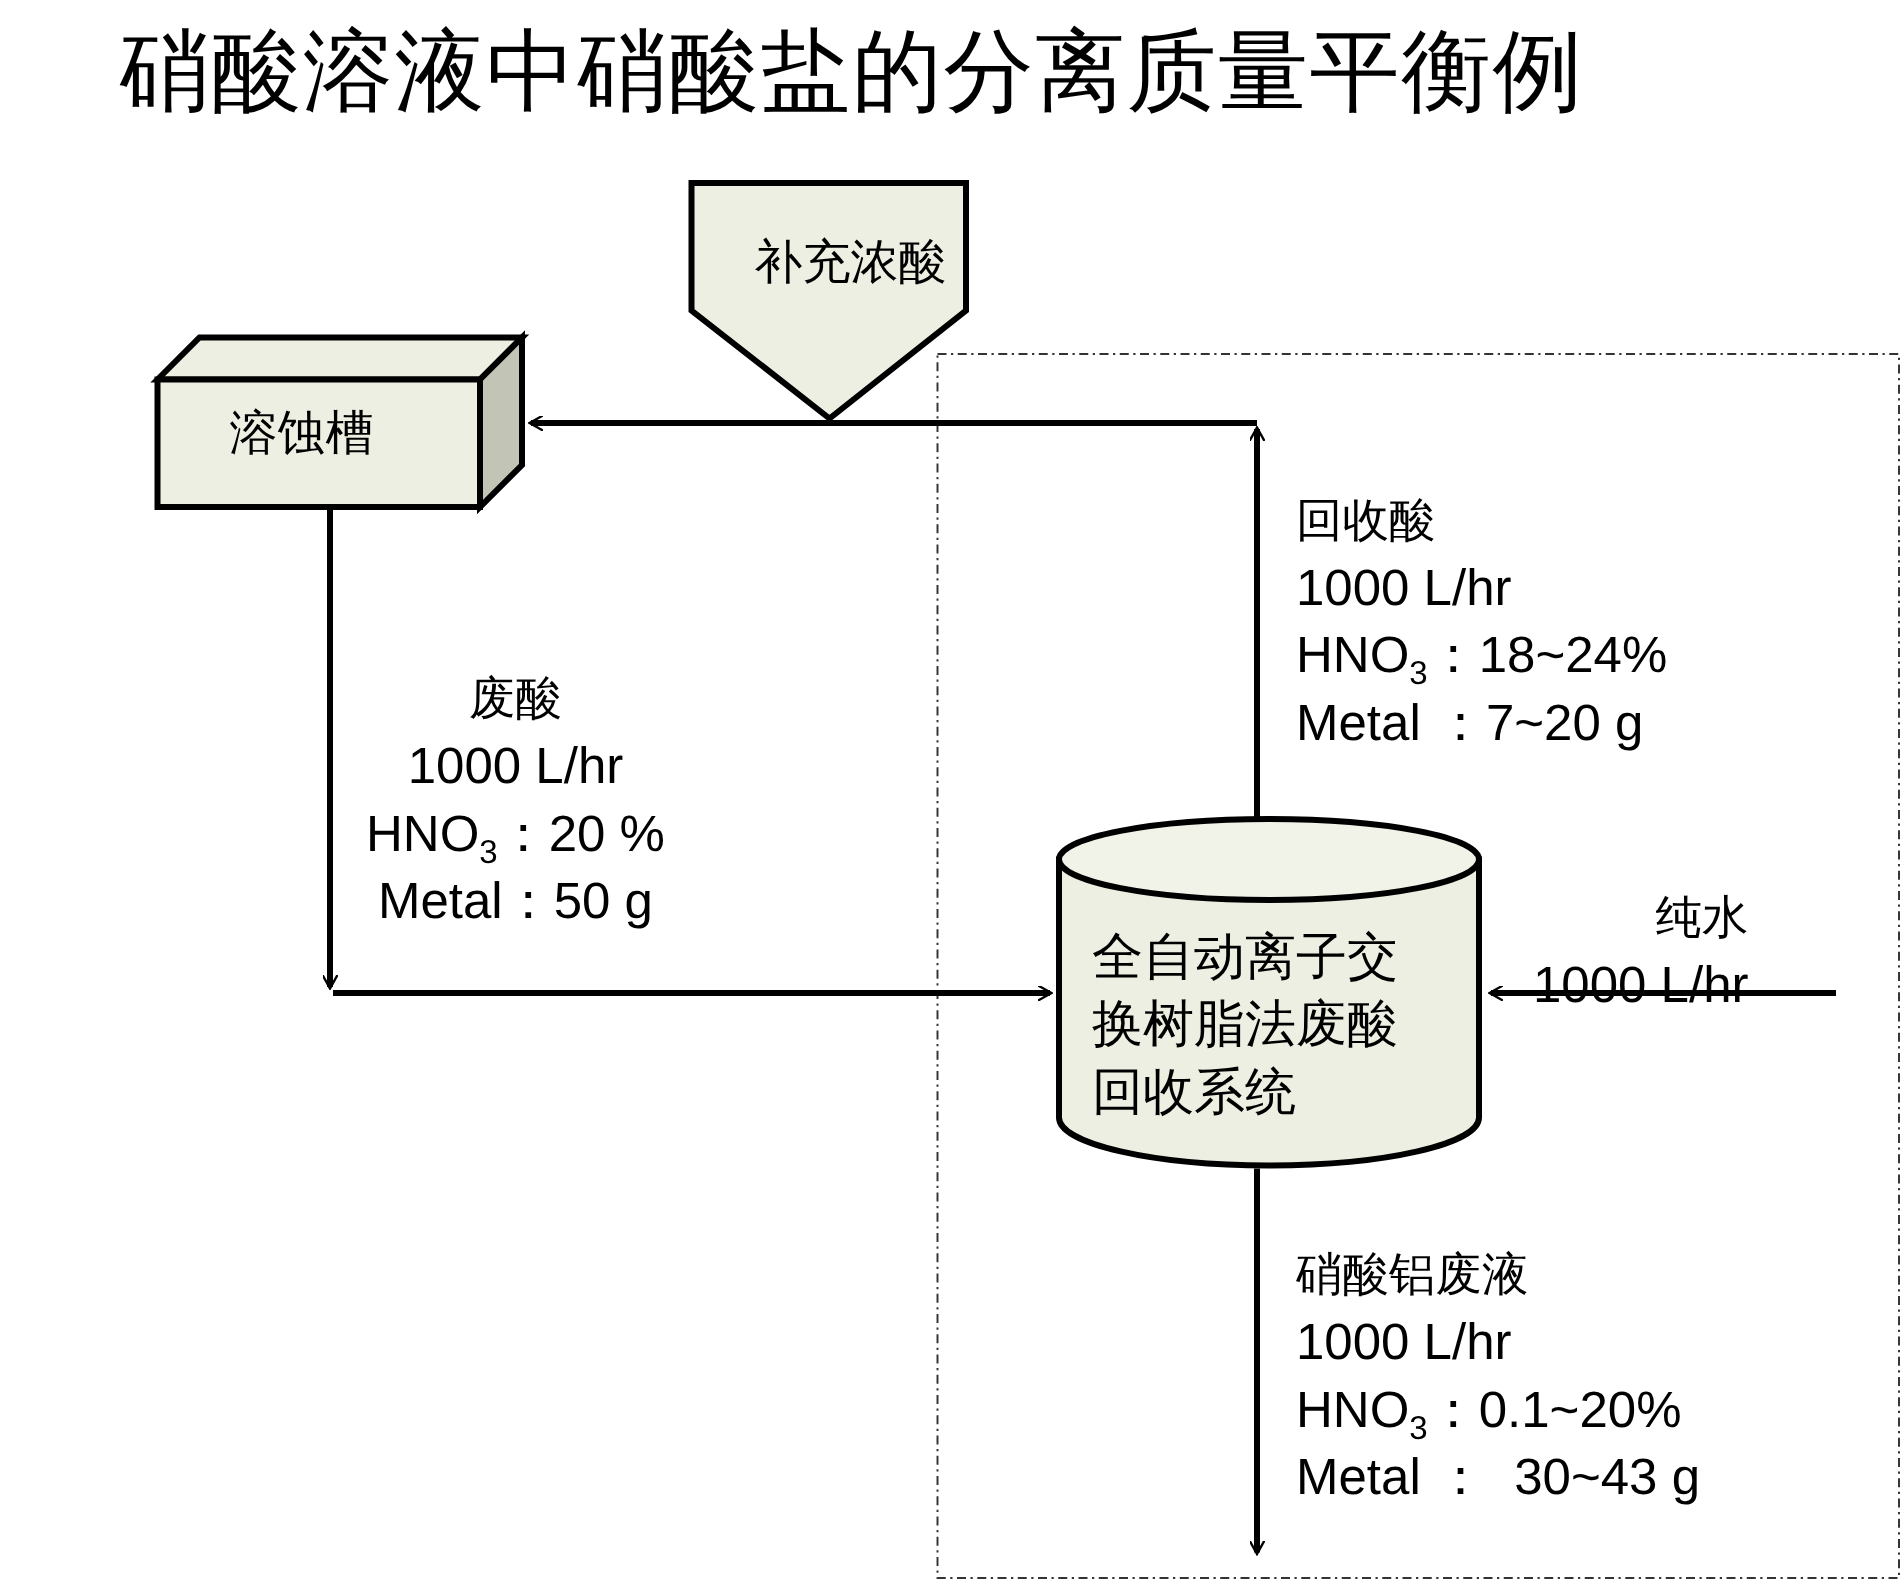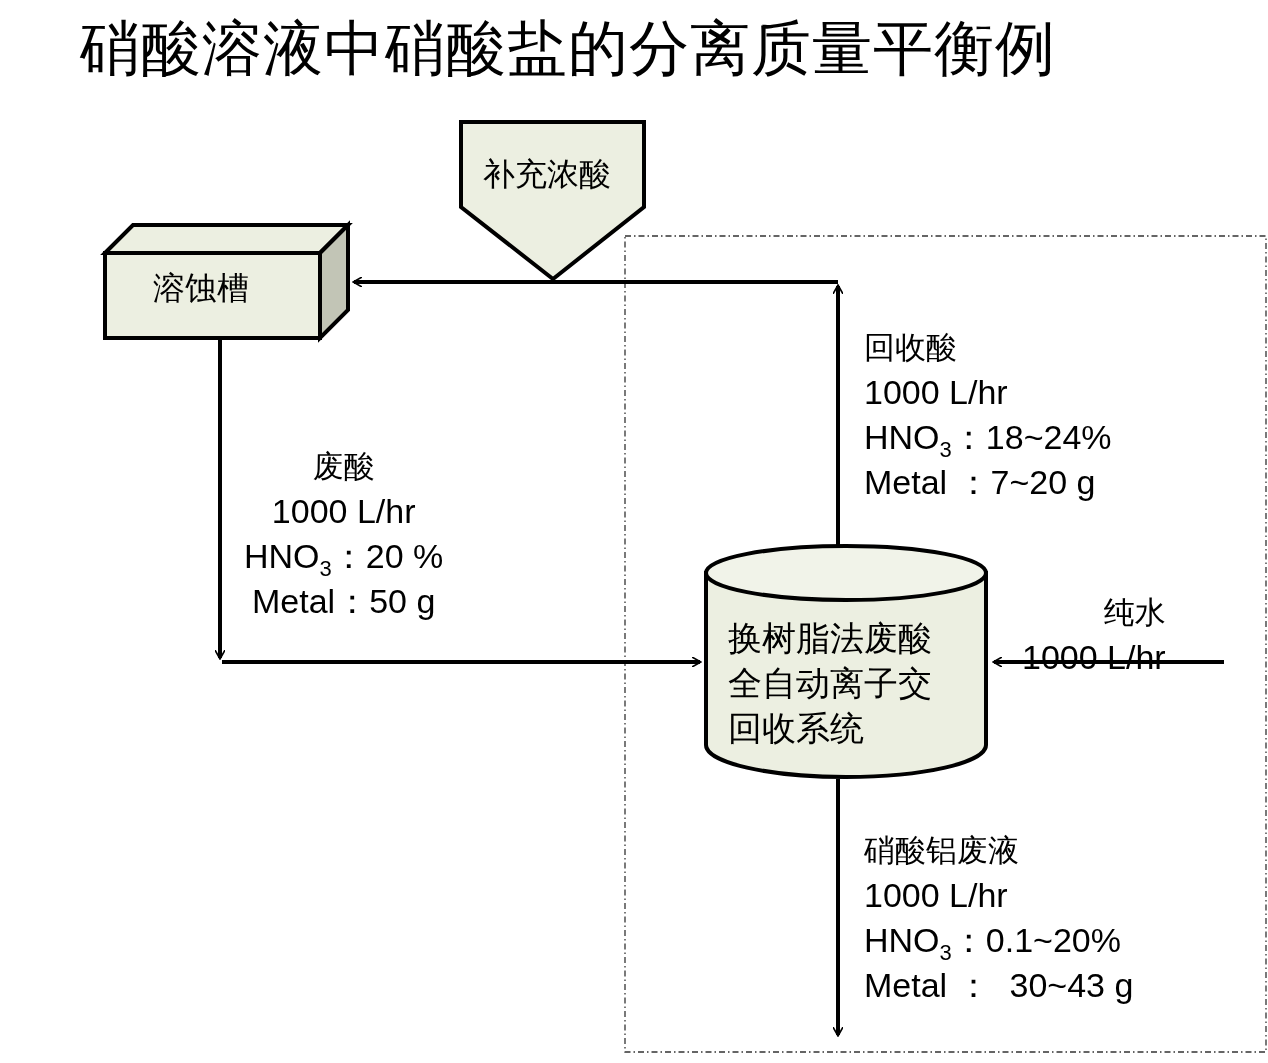--- a/index.html
+++ b/index.html
@@ -48,24 +48,24 @@
 
   <line x1="220" y1="340" x2="220" y2="658" stroke="#000" stroke-width="4" marker-end="url(#arrowhead)"></line>
   <line x1="222" y1="662" x2="700" y2="662" stroke="#000" stroke-width="4" marker-end="url(#arrowhead)"></line>
 
   <line x1="1224" y1="662" x2="994" y2="662" stroke="#000" stroke-width="4" marker-end="url(#arrowhead)"></line>
 
   <line x1="838" y1="779" x2="838" y2="1035" stroke="#000" stroke-width="4" marker-end="url(#arrowhead)"></line>
 </svg>
 
 <div class="shape-text" style="left:153px; top:266px;">溶蚀槽</div>
-<div class="shape-text" style="left:483px; top:152px;">补充浓酸</div>
+<div class="shape-text" style="left:503px; top:152px;">补充浓酸</div>
 <div class="cyl-text">
+  <div>全自动离子交</div>
   <div>换树脂法废酸</div>
-  <div>全自动离子交</div>
   <div>回收系统</div>
 </div>
 
 <div class="label" style="left:244px; top:418px;text-align:center;">
   <div class="cn">废酸</div>
   <div>1000 L/hr</div>
   <div><span>HNO</span><sub>3</sub><span>：20 %</span></div>
   <div><span>Metal</span><span>：50 g</span></div>
 </div>
 

